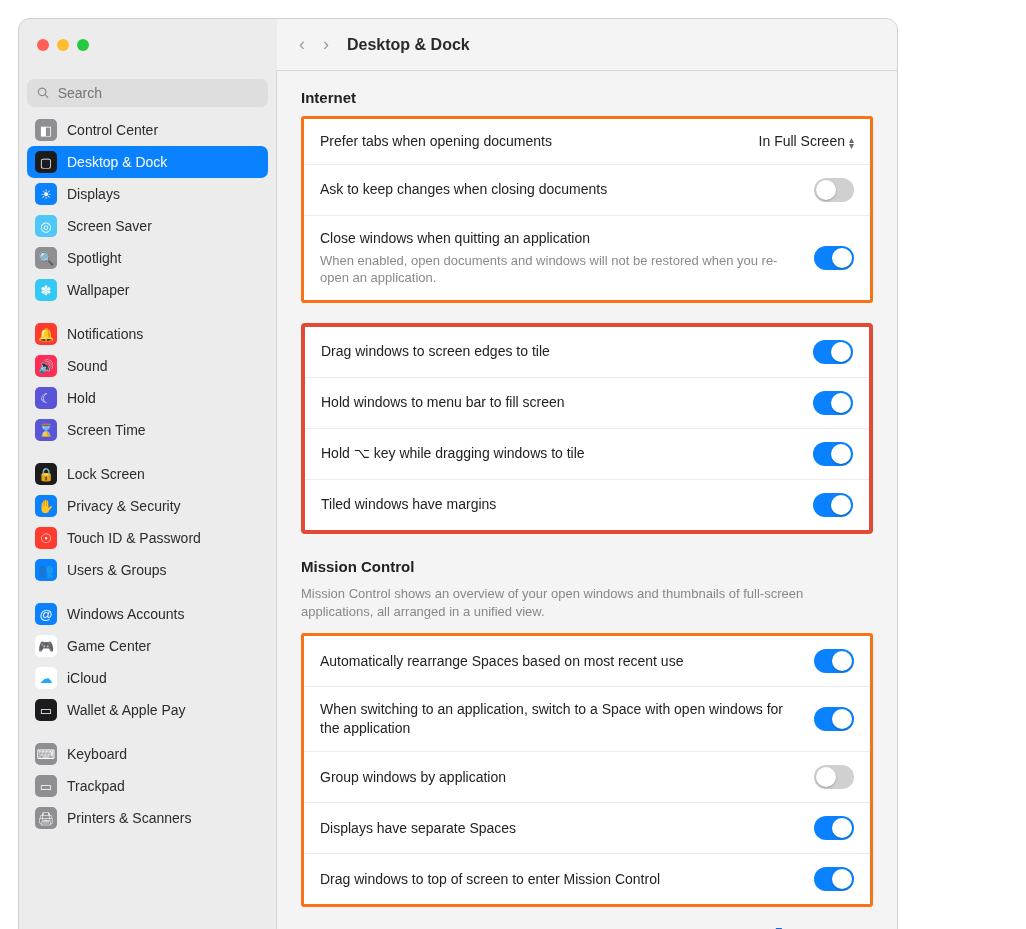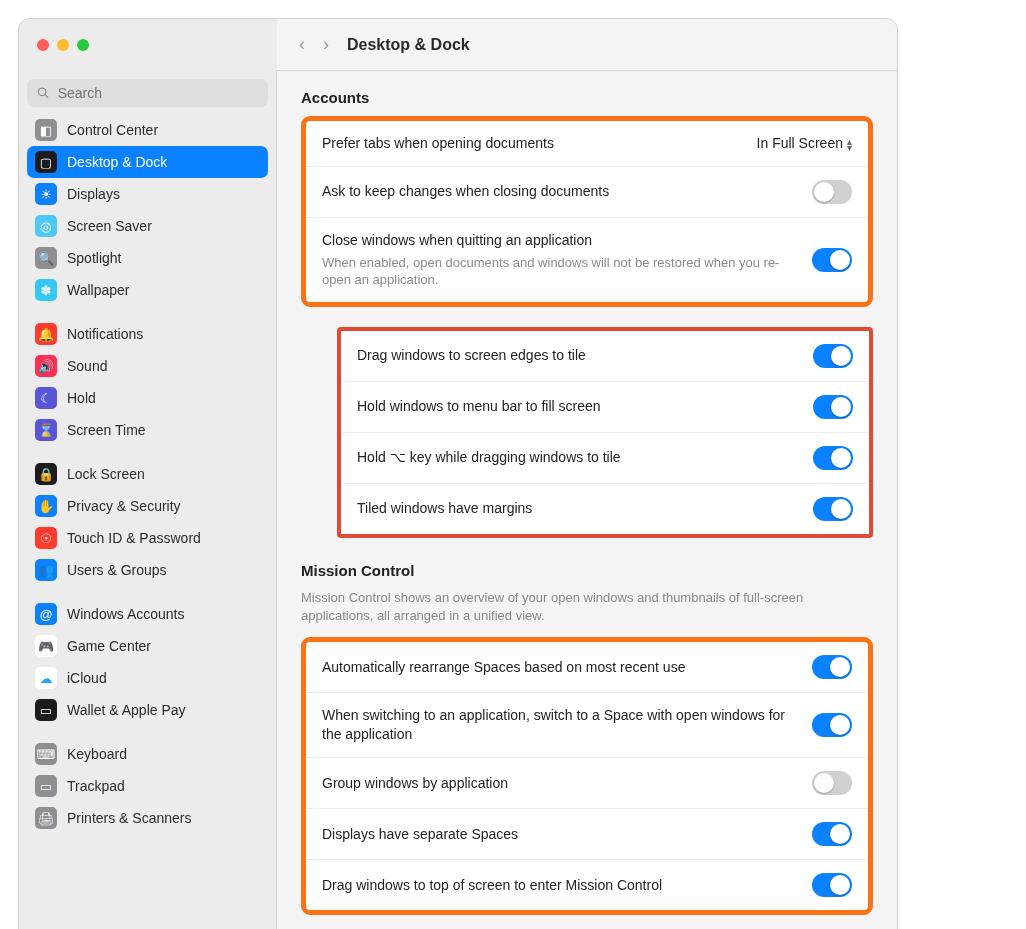--- a/index.html
+++ b/index.html
@@ -124,29 +124,28 @@
 }
 .section-desc {
   font-size:13px;
   color:#888;
   margin-bottom:12px;
   line-height:1.4;
 }
 
 .panel {
   background:#fff;
-  border:5px solid #f97316;
-  border-radius:9px;
+  border:3px solid #f97316;
+  border-radius:3px;
   margin-bottom:24px;
 }
 .panel.highlighted {
   border:4.5px solid #e24a36;
   border-radius:4px;
   margin-top:-4px;
-  margin-left:36px;
 }
 
 .row {
   padding:13px 16px;
   display:flex;
   align-items:center;
   gap:12px;
   border-top:1px solid #ececec;
 }
 .row:first-child { border-top:none; }
@@ -316,21 +315,21 @@
           </div>
           <div class="side-item">
             <div class="side-icon" style="background: rgb(142, 142, 147);">🖨</div>
             <span>Printers &amp; Scanners</span>
           </div>
         </div>
     </div>
 
     <div class="content">
 
-      <div class="section-title">Accounts</div>
+      <div class="section-title">Internet</div>
 
       <div class="panel">
         <div class="row">
           <div class="row-label">Prefer tabs when opening documents</div>
           <div class="select">
             <span>In Full Screen</span>
             <span class="chev">
                 <span>▴</span>
                 <span>▾</span>
               </span>

